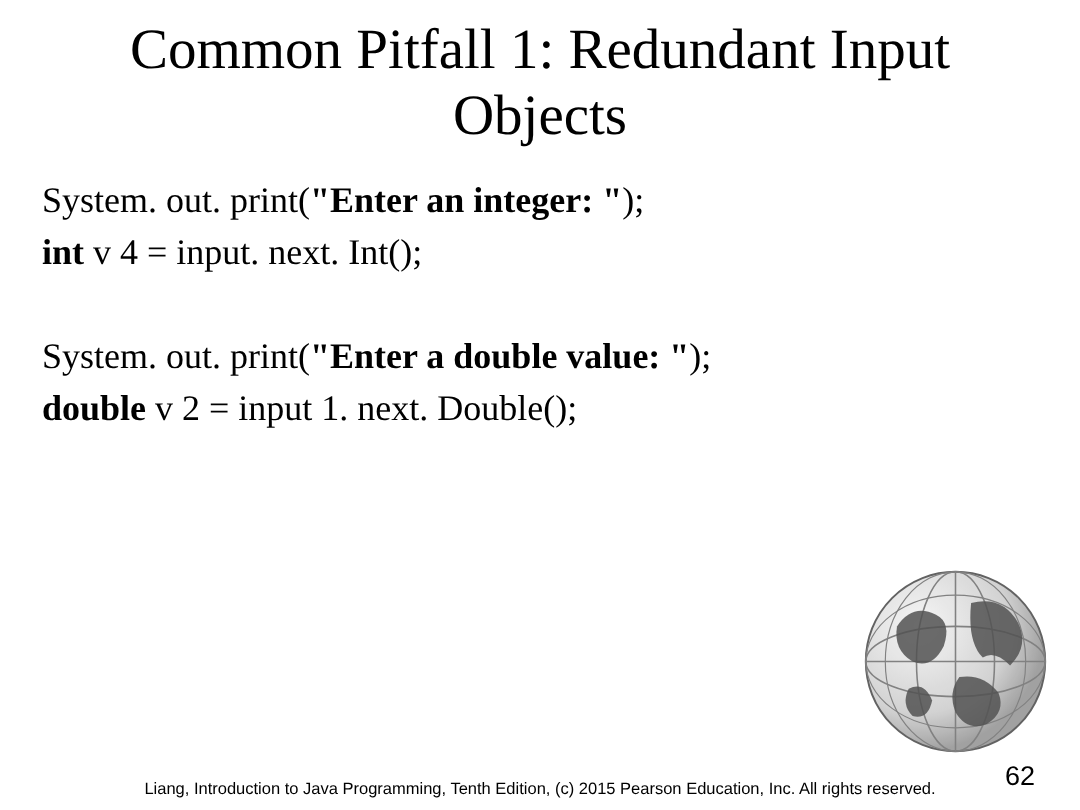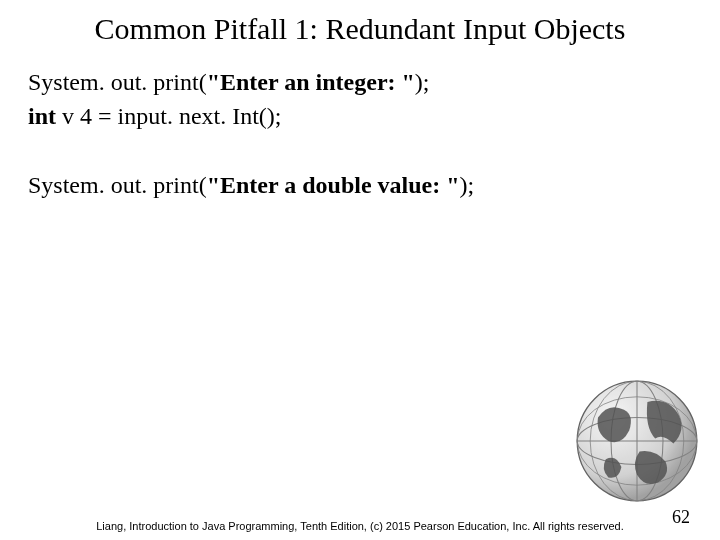--- a/index.html
+++ b/index.html
@@ -14,21 +14,21 @@
     overflow: hidden;
   }
   .slide {
     width: 720px;
     height: 540px;
     position: relative;
     box-sizing: border-box;
   }
   .title {
     text-align: center;
-    font-size: 30px;
+    font-size: 38px;
     line-height: 1.15;
     padding: 12px 30px 10px 30px;
     font-weight: normal;
   }
   .body {
     padding: 8px 28px 0 28px;
     font-size: 24px;
     line-height: 1.45;
   }
   .gap {
@@ -46,21 +46,21 @@
     color: #000;
     line-height: 1.25;
     padding: 0 90px;
     box-sizing: border-box;
   }
   .pagenum {
     position: absolute;
     right: 30px;
     bottom: 12px;
     font-size: 18px;
-    font-family: Liberation Serif, serif;
+    font-family: Liberation Sans, sans-serif;
     color: #000;
   }
   .globe {
     position: absolute;
     right: 18px;
     bottom: 34px;
     width: 130px;
     height: 130px;
     opacity: 0.92;
   }
@@ -79,20 +79,23 @@
     </div>
     <div>
       <span class="bold">int </span><span>v 4 = input. next. Int();</span>
     </div>
 
     <div class="gap"></div>
 
     <div>
       <span>System. out. print(</span><span class="bold">"Enter a double value: "</span><span>);</span>
     </div>
+    <div>
+      <span class="bold">double </span><span>v 2 = input 1. next. Double();</span>
+    </div>
   </div>
 
   <div class="globe">
     <svg viewBox="0 0 100 100">
       <defs>
         <radialGradient id="gg" cx="30%" cy="30%" r="70%">
           <stop offset="0%" stop-color="#f5f5f5"></stop>
           <stop offset="70%" stop-color="#cfcfcf"></stop>
           <stop offset="100%" stop-color="#9a9a9a"></stop>
         </radialGradient>

